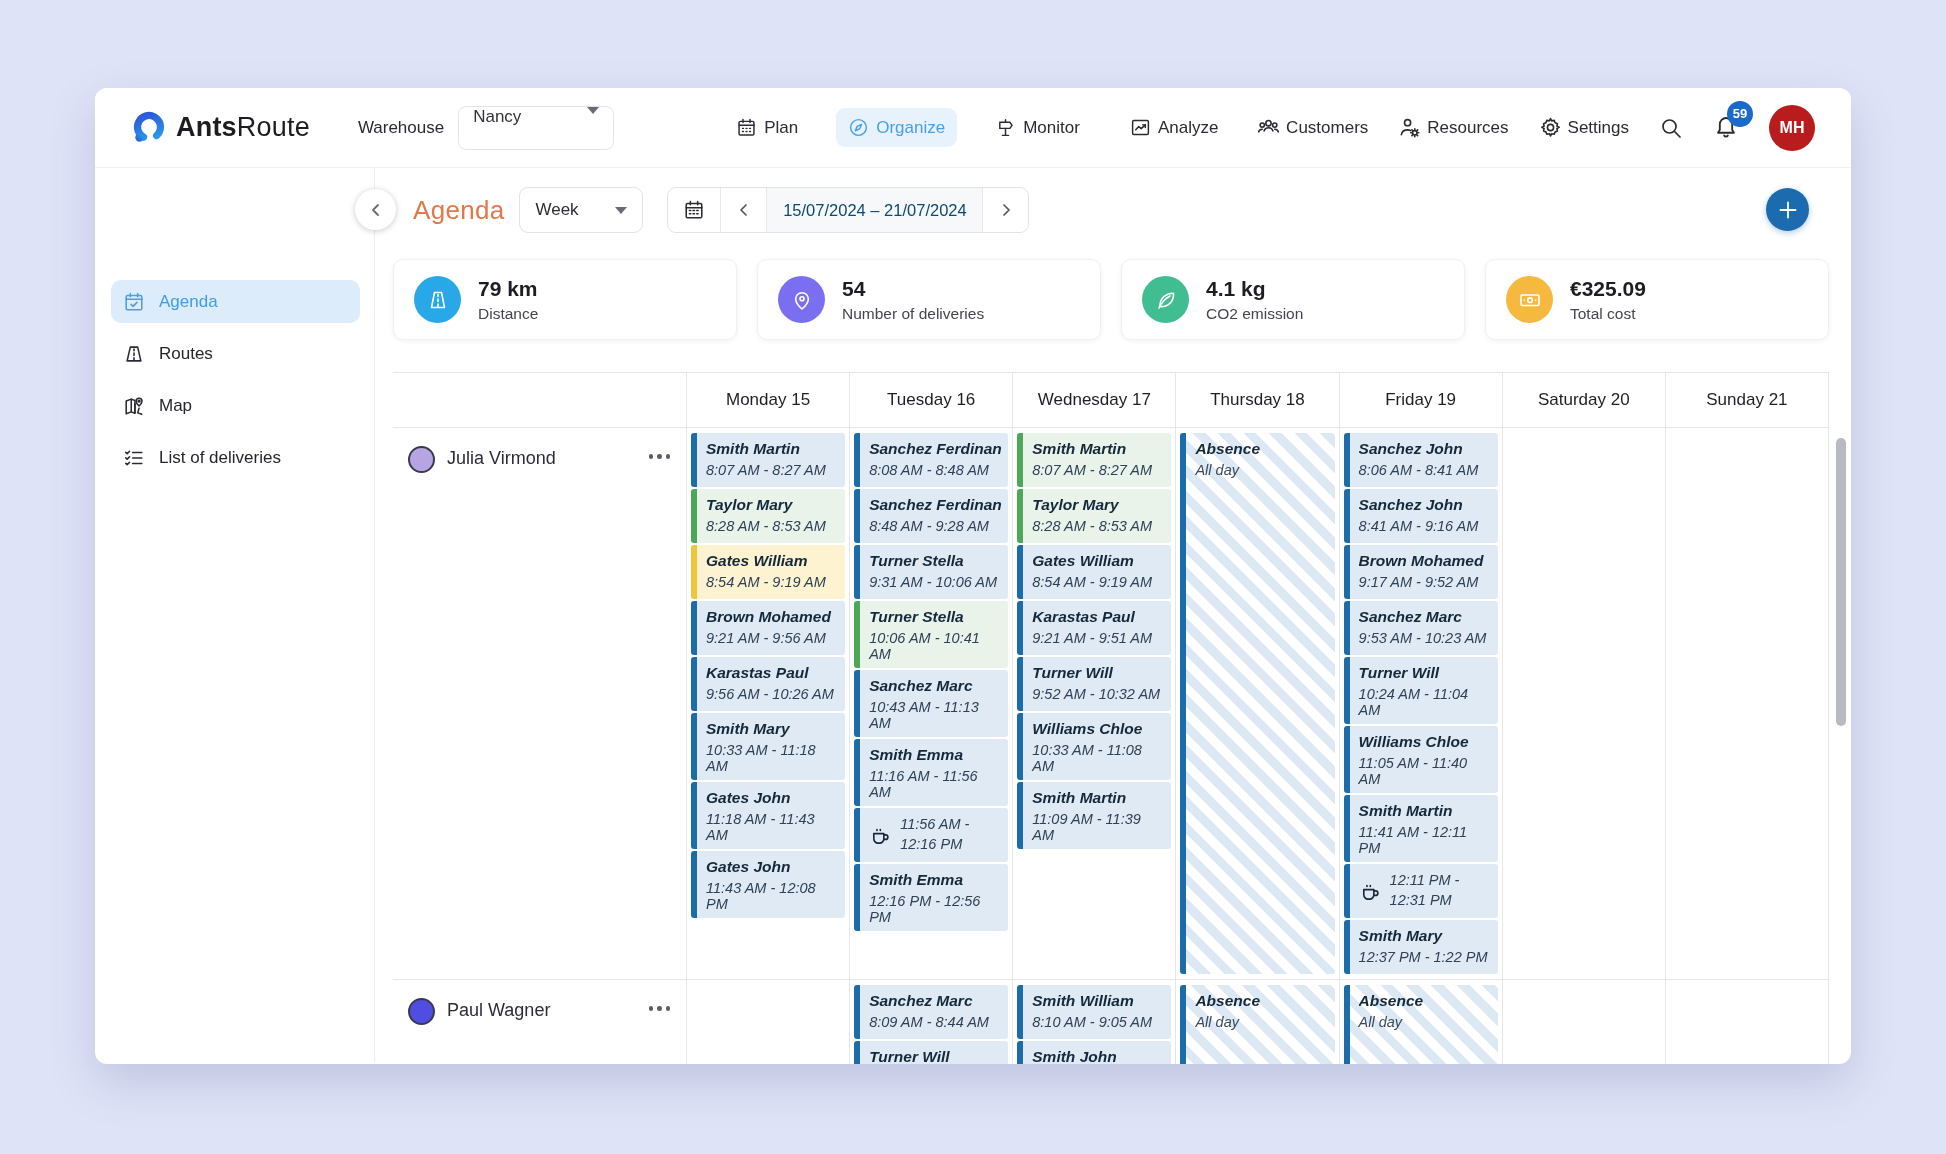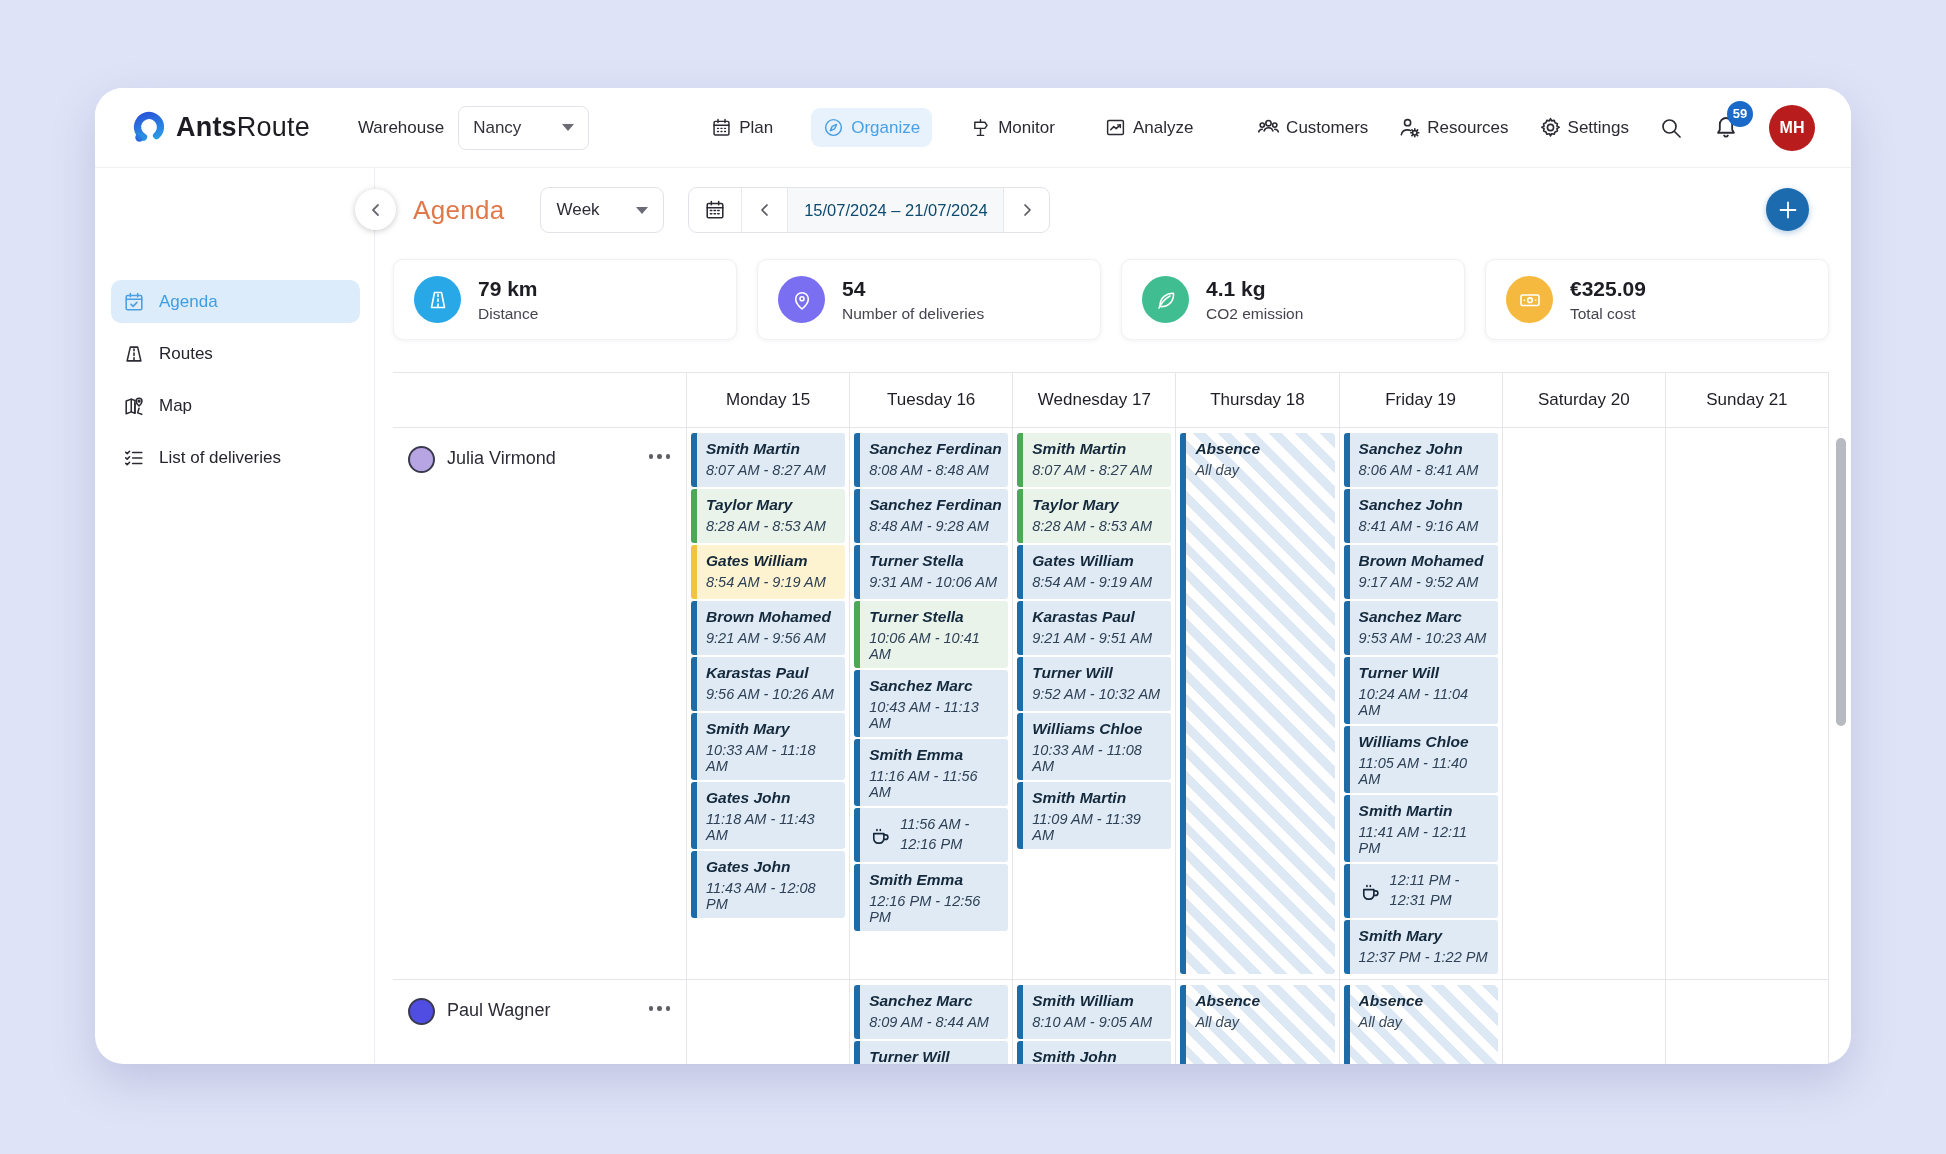--- a/index.html
+++ b/index.html
@@ -6,31 +6,31 @@
   html,body { width:1946px; height:1154px; }
   body {
     background:#dfe3f7;
     font-family:"Liberation Sans", sans-serif;
     position:relative;
     overflow:hidden;
     color:#222;
   }
   .app {
     position:absolute; left:95px; top:88px; width:1756px; height:976px;
-    background:#fff; border-radius:28px; overflow:hidden;
+    background:#fff; border-radius:12px; overflow:hidden;
     box-shadow:0 18px 45px rgba(80,90,150,.22);
   }
   
   .navbar { height:80px; display:flex; align-items:center; padding:0 36px; border-bottom:1px solid #f0f0f5; position:relative; z-index:3; background:#fff; }
   .logo { display:flex; align-items:center; gap:9px; }
   .logo-text { font-size:27px; color:#1c1c22; letter-spacing:.2px; }
   .logo-text b { font-weight:700; }
   .logo-text span.rt { font-weight:400; }
   .wh-label { margin-left:48px; font-size:17px; color:#2a2a33; }
-  .wh-select { margin-left:14px; width:131px; height:44px; border:1px solid #e2e2e9; border-radius:8px; display:flex; align-items:center; padding:0 14px; justify-content:space-between; font-size:17px; color:#33333c; background:#fff; cursor:pointer; }
+  .wh-select { margin-left:14px; width:156px; height:44px; border:1px solid #e2e2e9; border-radius:8px; display:flex; padding:0 14px; justify-content:space-between; font-size:17px; color:#33333c; background:#fff; cursor:pointer; }
   .caret { width:0; height:0; border-left:6px solid transparent; border-right:6px solid transparent; border-top:7px solid #6b6b75; }
   .tabs { display:flex; align-items:center; gap:26px; margin-left:110px; }
   .tab { display:flex; align-items:center; gap:7px; font-size:17px; color:#2b2b33; padding:9px 12px; border-radius:9px; cursor:pointer; white-space:nowrap; }
   .tab.active { background:#e7f2fd; color:#4aa0e4; }
   .tab svg { flex:0 0 auto; }
   .nav-right { margin-left:auto; display:flex; align-items:center; gap:30px; }
   .nav-link { display:flex; align-items:center; gap:6px; font-size:17px; color:#2b2b33; cursor:pointer; white-space:nowrap; }
   .icon-btn { cursor:pointer; display:flex; align-items:center; }
   .bell-wrap { position:relative; cursor:pointer; }
   .badge { position:absolute; top:-12px; right:-14px; background:#1b69c8; color:#fff; font-size:13px; font-weight:700; min-width:26px; height:26px; border-radius:13px; display:flex; align-items:center; justify-content:center; padding:0 4px; }
@@ -38,21 +38,21 @@
   
   .app-body { display:flex; height:895px; }
   .sidebar { width:280px; border-right:1px solid #ececf2; padding:112px 14px 0 16px; flex:0 0 auto; }
   .side-item { display:flex; align-items:center; gap:14px; height:43px; padding:0 12px; border-radius:10px; margin-bottom:9px; font-size:17px; color:#25252e; cursor:pointer; }
   .side-item.active { background:#dcecfa; color:#3f9de6; }
   .main { flex:1; position:relative; min-width:0; }
   
   .content-header { height:84px; display:flex; align-items:center; position:relative; padding-left:38px; }
   .back-circle { position:absolute; left:-20px; top:21px; width:41px; height:41px; border-radius:50%; background:#fff; box-shadow:0 1px 6px rgba(0,0,0,.22); display:flex; align-items:center; justify-content:center; cursor:pointer; z-index:4; }
   .page-title { font-size:26px; color:#e0784a; font-weight:500; letter-spacing:.3px; }
-  .view-select { margin-left:36px; width:124px; height:46px; border:1px solid #e2e2e9; border-radius:9px; display:flex; align-items:center; justify-content:space-between; padding:16px 15px; font-size:17px; color:#2d2d36; cursor:pointer; background:#fff; }
+  .view-select { margin-left:15px; width:124px; height:46px; border:1px solid #e2e2e9; border-radius:9px; display:flex; align-items:center; justify-content:space-between; padding:16px 15px; font-size:17px; color:#2d2d36; cursor:pointer; background:#fff; }
   .date-ctl { margin-left:24px; height:46px; border:1px solid #e2e2e9; border-radius:9px; display:flex; align-items:stretch; overflow:hidden; background:#fff; }
   .date-seg { display:flex; align-items:center; justify-content:center; cursor:pointer; }
   .date-seg + .date-seg { border-left:1px solid #e7e7ec; }
   .seg-cal { width:52px; }
   .seg-arrow { width:46px; }
   .seg-date { width:216px; font-size:16.5px; color:#0c4a6e; background:#f7f8fa; cursor:default; }
   .add-btn { position:absolute; right:42px; top:20px; width:43px; height:43px; border-radius:50%; background:#1c6bae; display:flex; align-items:center; justify-content:center; cursor:pointer; box-shadow:0 2px 6px rgba(28,107,174,.35); }
   .add-btn svg { display:block; }
   
   .stats { display:flex; gap:20px; margin:7px 22px 0 18px; }

